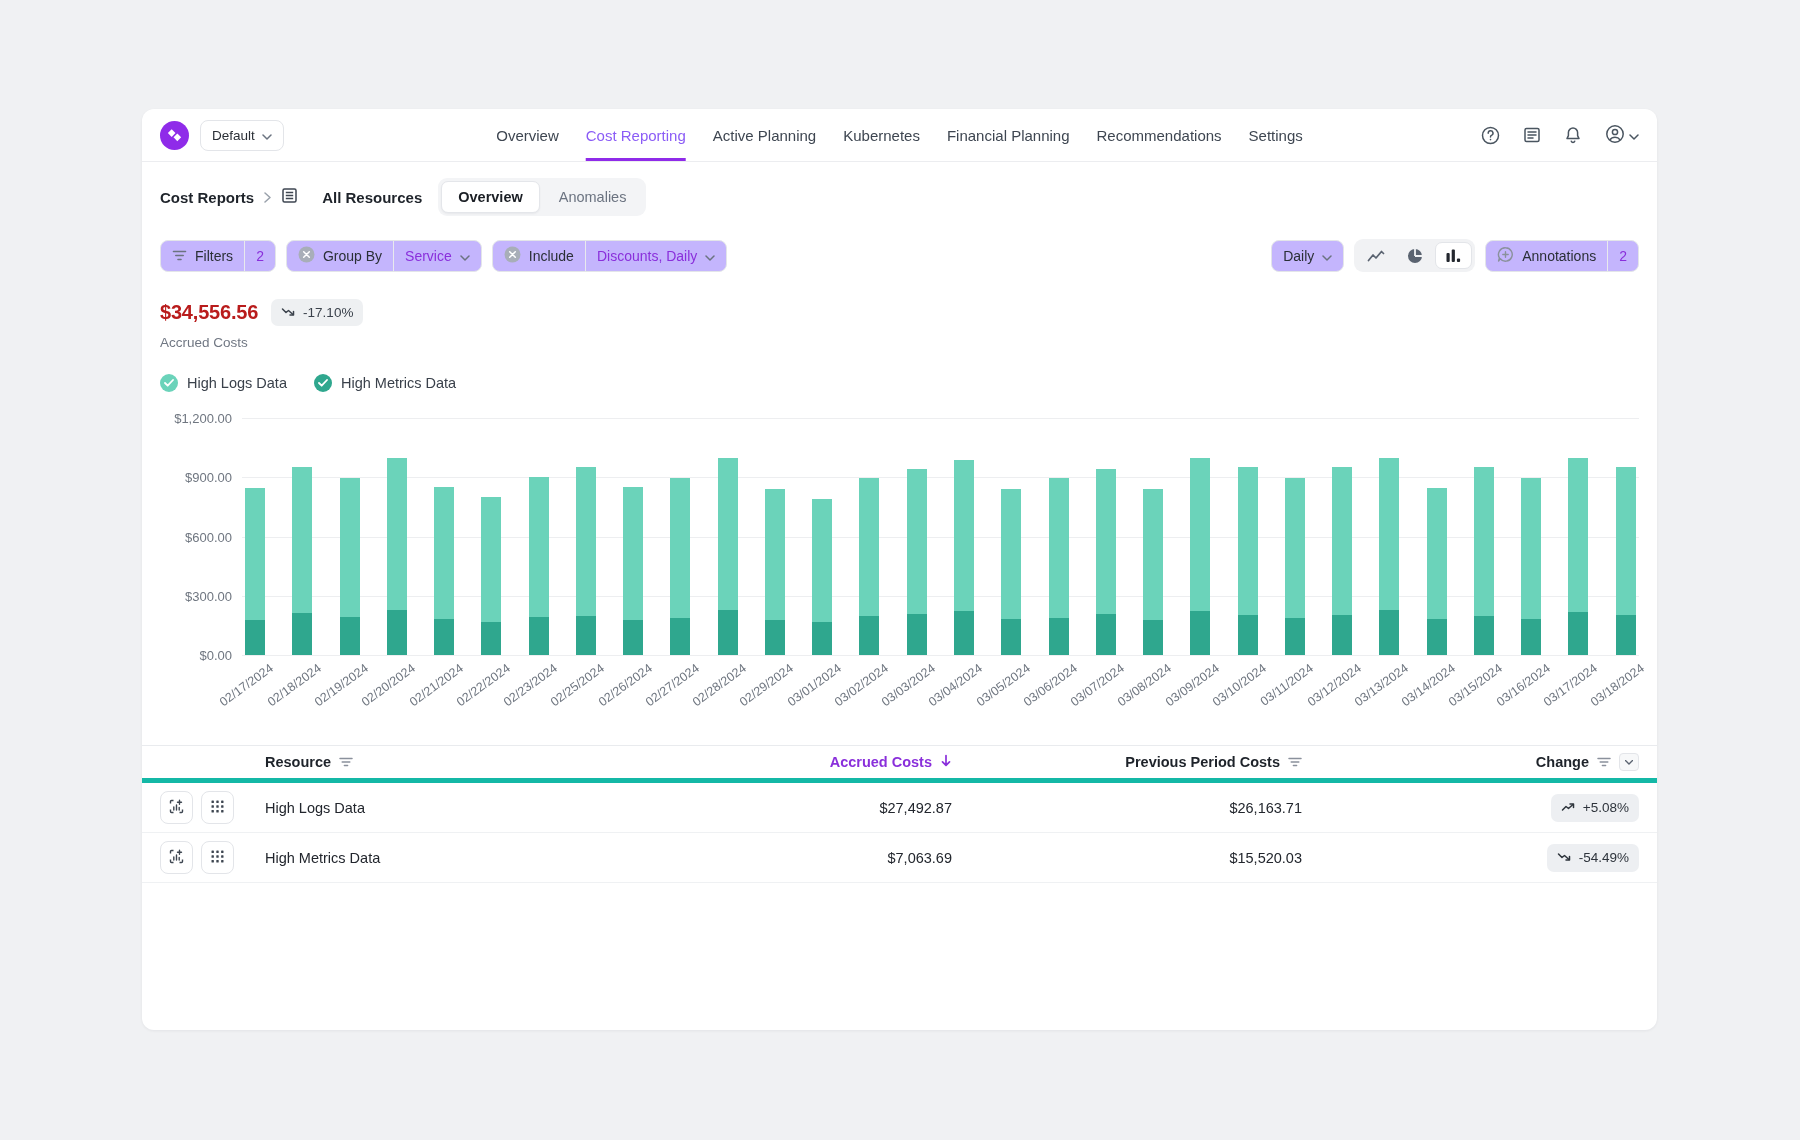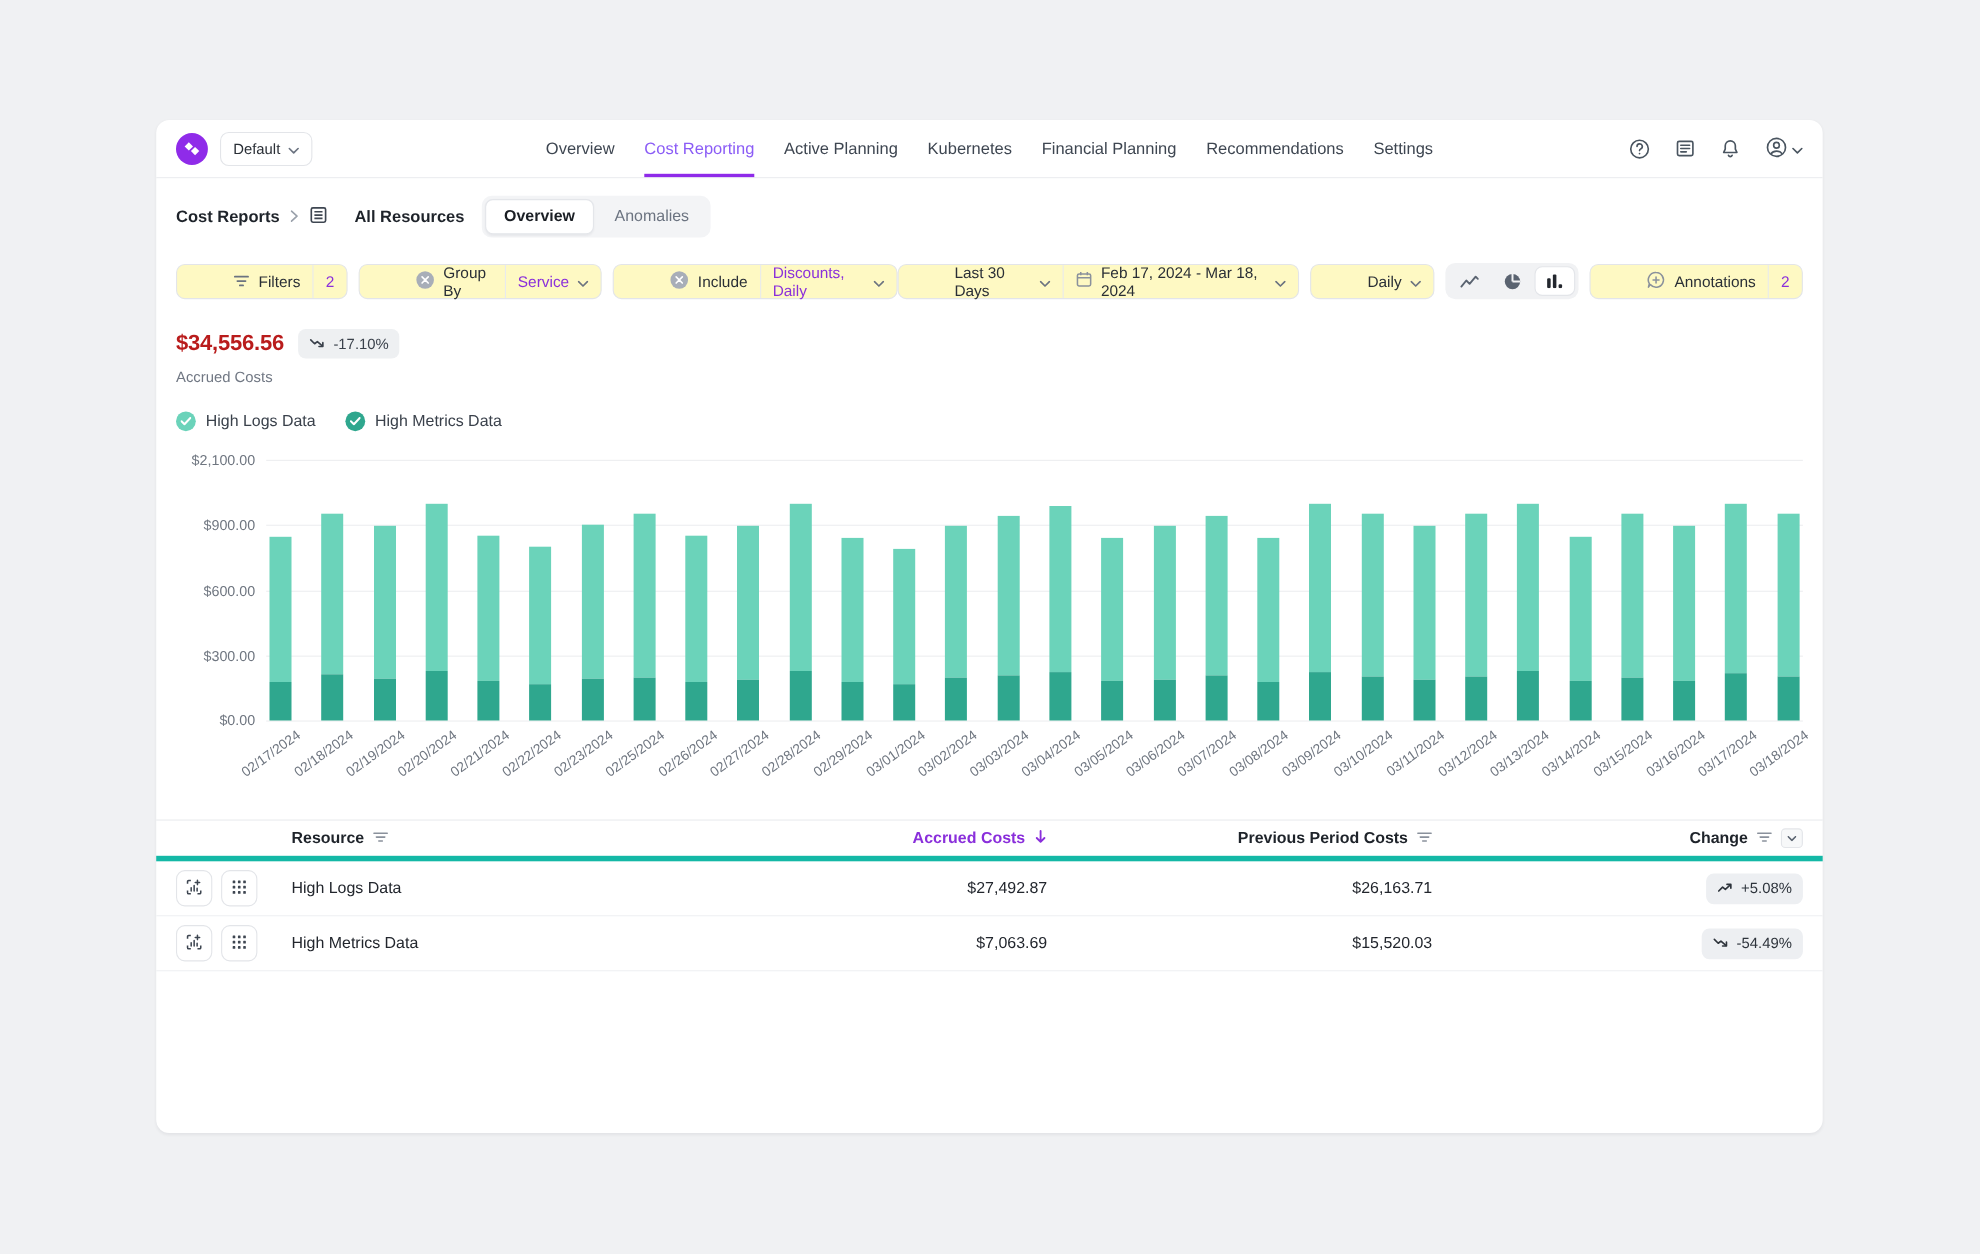--- a/index.html
+++ b/index.html
@@ -31,21 +31,21 @@
   .crumb .res { display:flex; align-items:center; gap:24px; font-weight:600; }
   .tab-group { margin-left:16px; background:#F3F4F6; border-radius:9px; padding:3px; display:flex; gap:2px; }
   .tab { height:32px; display:flex; align-items:center; padding:0 16px; border-radius:7px; font-size:14.5px; color:#6B7380; cursor:pointer; border:1px solid transparent; }
   .tab.active { background:#fff; border-color:#E4E6EA; color:#1A1E24; font-weight:600; box-shadow:0 1px 2px rgba(16,24,40,.05); }
   .crumb-right { margin-left:auto; display:flex; align-items:center; gap:12px; }
   .updated { font-size:13.5px; color:#646B76; margin-right:4px; }
   .icon-btn { width:38px; height:36px; border:1px solid #E3E5E9; border-radius:8px; background:#fff; display:flex; align-items:center; justify-content:center; color:#3E4651; cursor:pointer; }
   .save-btn { height:36px; padding:0 20px; border-radius:8px; border:none; background:#9D2BEB; color:#fff; font-size:14.5px; font-weight:700; cursor:pointer; font-family:inherit; }
   
   .filter-row { display:flex; align-items:center; padding:0 18px; margin-top:22px; }
-  .chip { height:32px; border:1px solid #E3E5E9; border-radius:8px; background:#fef9c3; display:inline-flex; align-items:stretch; font-size:14px; color:#2A2F36; cursor:pointer;padding-left:40px; }
+  .chip { height:32px; border:1px solid #E3E5E9; border-radius:8px; background:#c4b5fd; display:inline-flex; align-items:stretch; font-size:14px; color:#2A2F36; cursor:pointer; }
   .chip-sec { display:flex; align-items:center; gap:8px; padding:0 11px; }
   .chip-div { width:1px; background:#E8EAED; }
   .purple { color:#8A2FDB; }
   .chips-left { display:flex; gap:10px; }
   .chips-right { margin-left:auto; display:flex; gap:10px; align-items:center; }
   .seg-group { background:#F1F2F4; border-radius:9px; padding:3px; display:flex; gap:2px; }
   .seg { width:37px; height:27px; border-radius:7px; display:flex; align-items:center; justify-content:center; color:#5A6370; cursor:pointer; border:1px solid transparent; }
   .seg.active { background:#fff; border-color:#E3E5E9; color:#23272E; }
   
   .kpi-row { display:flex; align-items:center; gap:13px; padding:0 18px; margin-top:27px; }
@@ -210,39 +210,20 @@
         <div class="chip-sec">
           <span class="purple">Discounts, Daily</span>
           <span><svg width="10" height="6" viewBox="0 0 10 6">
                 <path d="M1 1l4 4 4-4" fill="none" stroke="#6B7380" stroke-width="1.5" stroke-linecap="round" stroke-linejoin="round"></path>
               </svg></span>
         </div>
       </div>
     </div>
 
     <div class="chips-right">
-      <div class="chip">
-        <div class="chip-sec">
-          <span>Last 30 Days</span>
-          <span><svg width="10" height="6" viewBox="0 0 10 6">
-                <path d="M1 1l4 4 4-4" fill="none" stroke="#6B7380" stroke-width="1.5" stroke-linecap="round" stroke-linejoin="round"></path>
-              </svg></span>
-        </div>
-        <div class="chip-div"></div>
-        <div class="chip-sec">
-          <span><svg width="15" height="16" viewBox="0 0 15 16" fill="none" stroke="#8A919C" stroke-width="1.4">
-                <rect x="1.5" y="3" width="12" height="11" rx="1.5"></rect>
-                <path d="M1.5 6.5h12M4.5 1.2v3M10.5 1.2v3"></path>
-              </svg></span>
-          <span>Feb 17, 2024 - Mar 18, 2024</span>
-          <span><svg width="10" height="6" viewBox="0 0 10 6">
-                <path d="M1 1l4 4 4-4" fill="none" stroke="#6B7380" stroke-width="1.5" stroke-linecap="round" stroke-linejoin="round"></path>
-              </svg></span>
-        </div>
-      </div>
 
       <div class="chip">
         <div class="chip-sec">
           <span>Daily</span>
           <span><svg width="10" height="6" viewBox="0 0 10 6">
                 <path d="M1 1l4 4 4-4" fill="none" stroke="#6B7380" stroke-width="1.5" stroke-linecap="round" stroke-linejoin="round"></path>
               </svg></span>
         </div>
       </div>
 
@@ -310,21 +291,21 @@
             <path d="M1 4l2.7 2.7L9 1" fill="none" stroke="#fff" stroke-width="1.8" stroke-linecap="round" stroke-linejoin="round"></path>
           </svg>
         </span>
       <span>High Metrics Data</span>
     </div>
   </div>
 
   <div class="chart">
     <div class="chart-wrap">
       <div class="y-axis">
-        <span class="y-tick" style="top:0%">$2,100.00</span>
+        <span class="y-tick" style="top:0%">$1,200.00</span>
         <span class="y-tick" style="top:25%">$900.00</span>
         <span class="y-tick" style="top:50%">$600.00</span>
         <span class="y-tick" style="top:75%">$300.00</span>
         <span class="y-tick" style="top:100%">$0.00</span>
       </div>
       <div class="plot">
         <div class="gridline" style="top:0%"></div>
         <div class="gridline" style="top:25%"></div>
         <div class="gridline" style="top:50%"></div>
         <div class="gridline" style="top:75%"></div>

